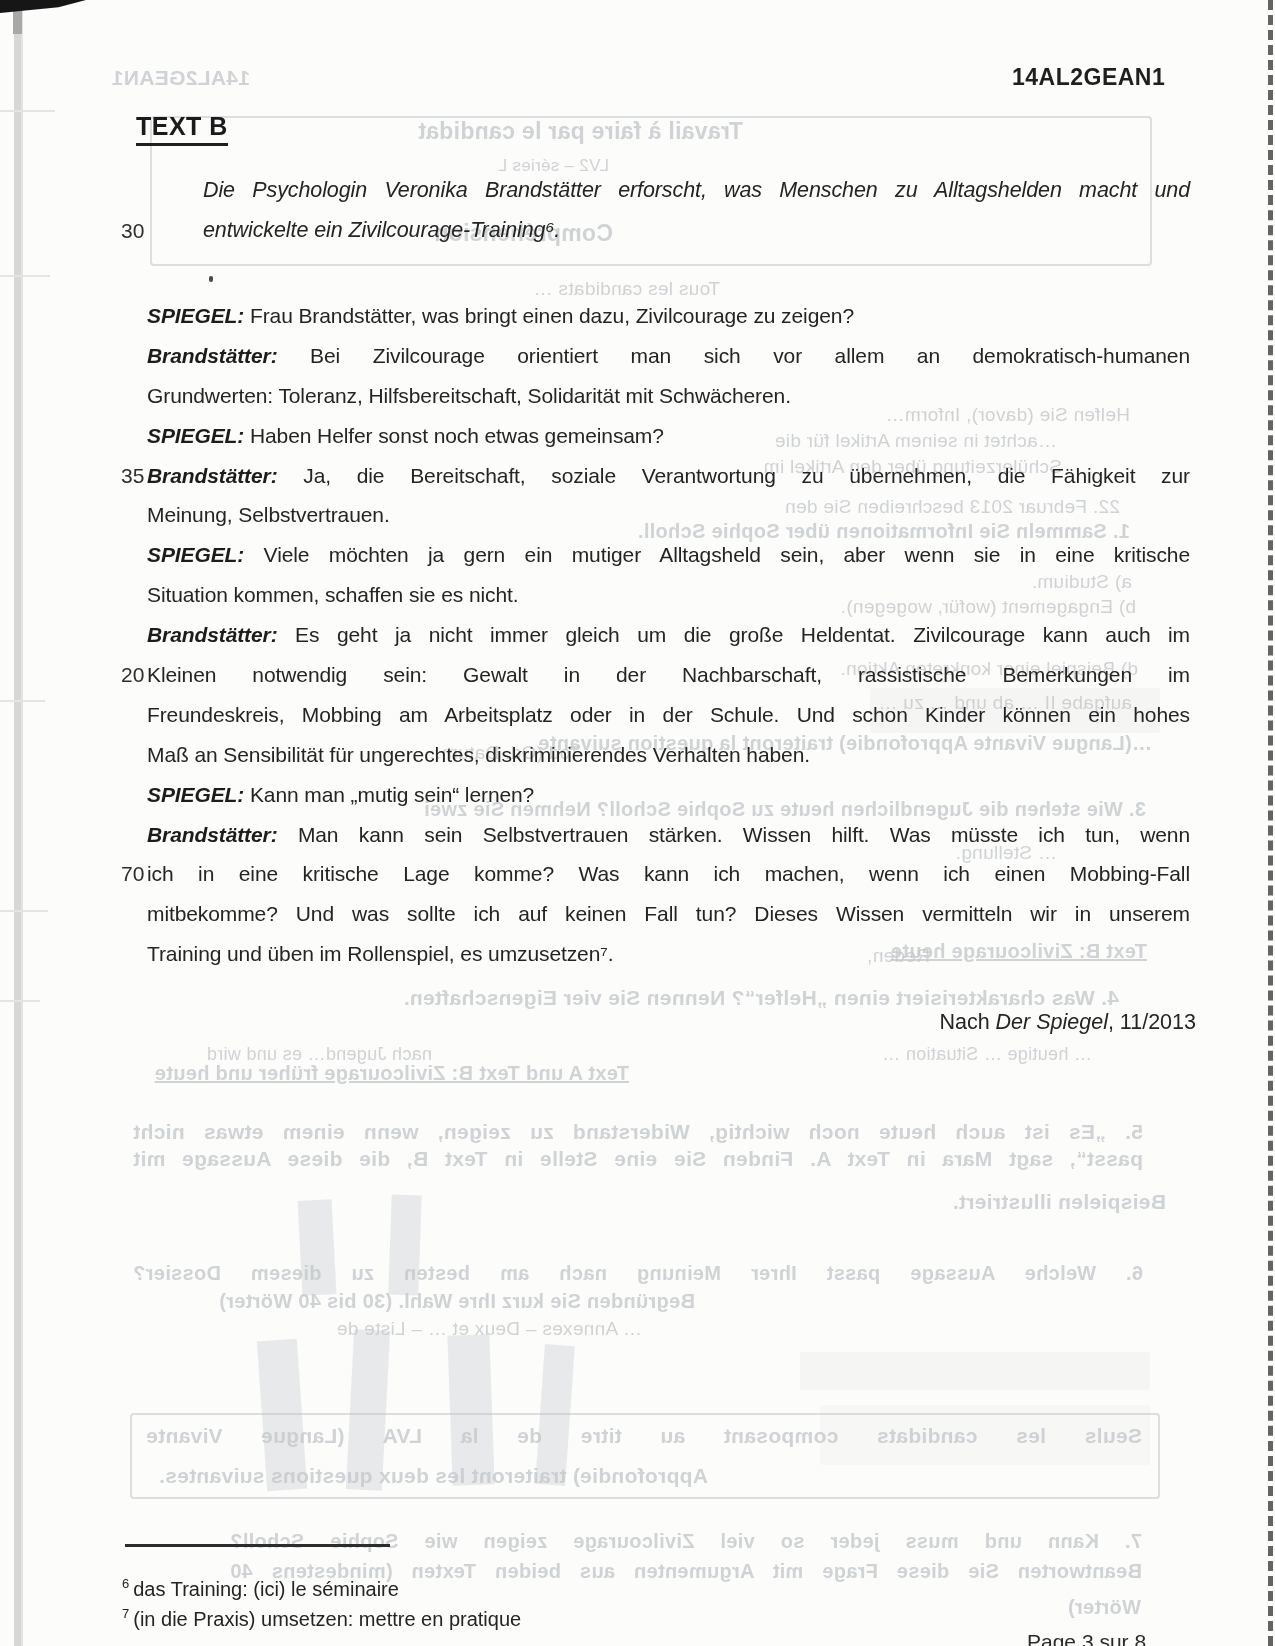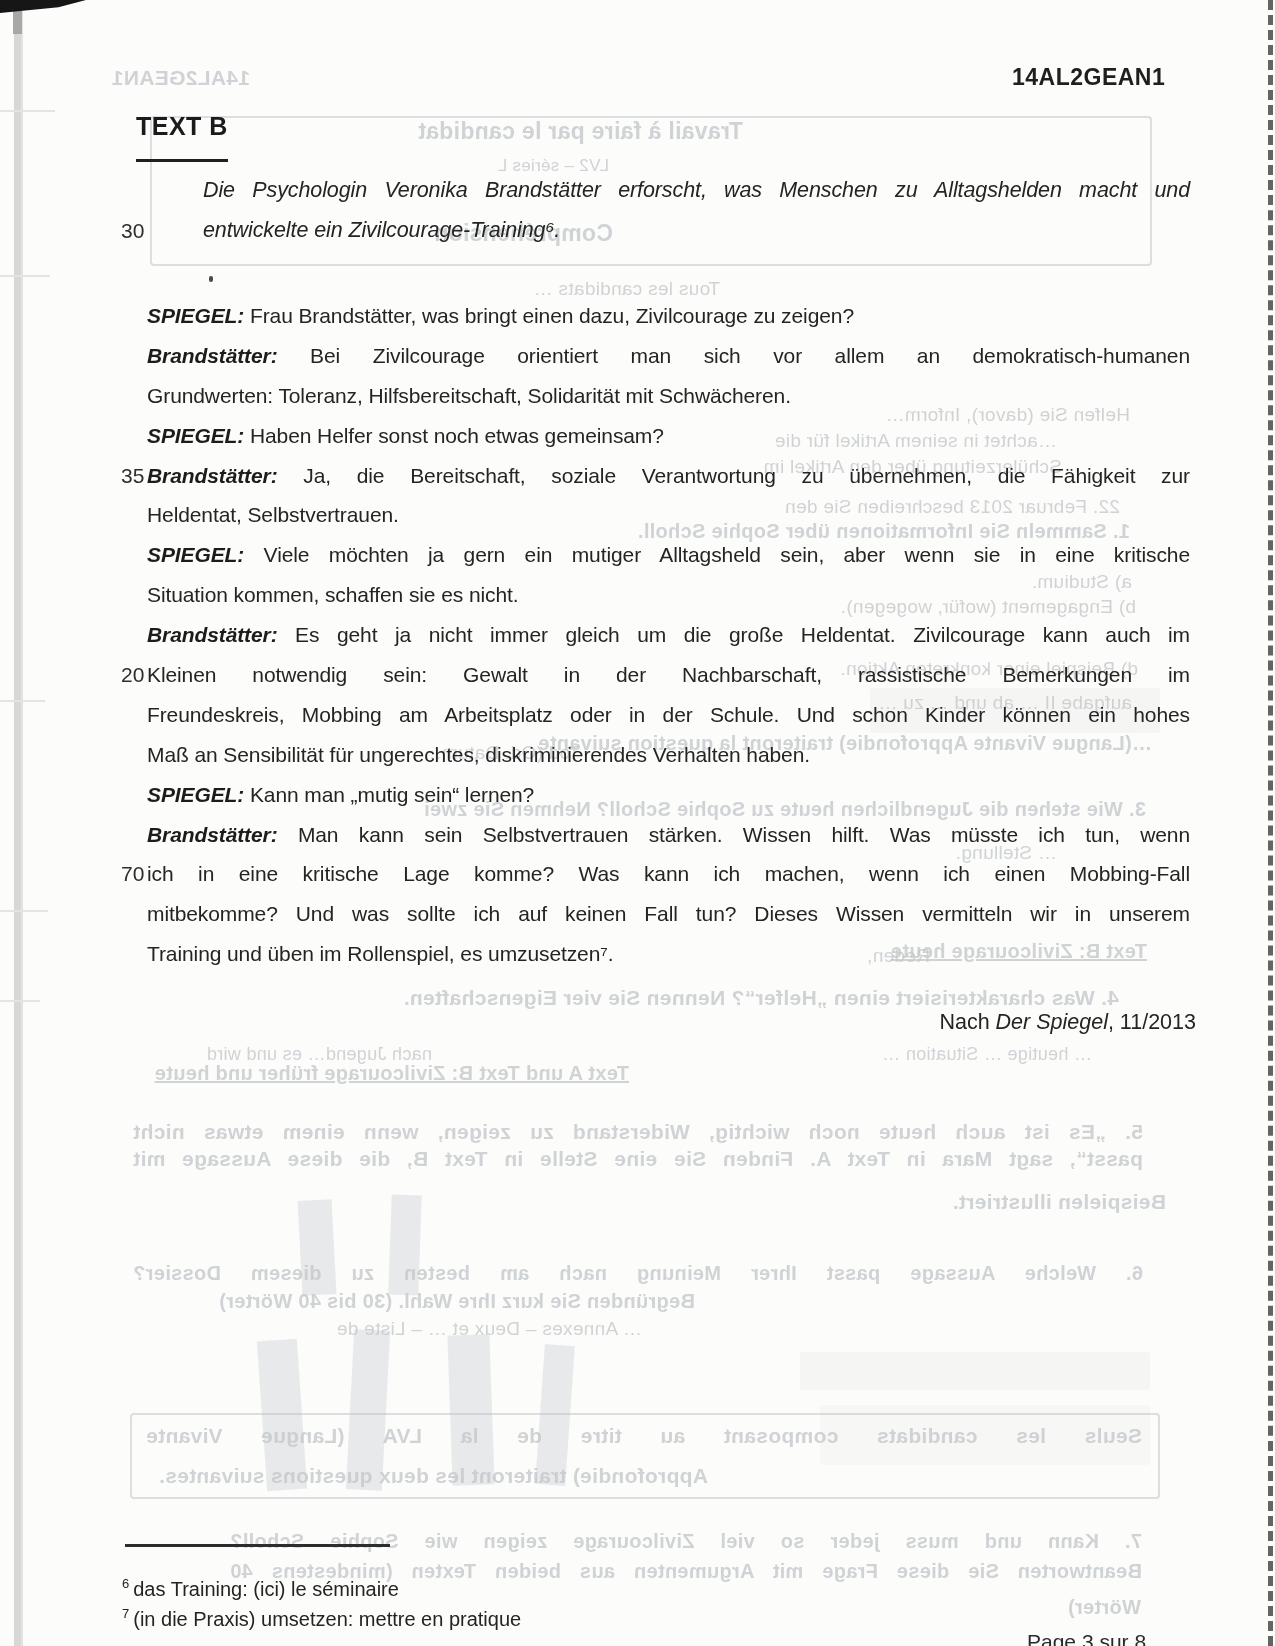--- a/index.html
+++ b/index.html
@@ -24,21 +24,21 @@
   .ghost.gb{font-weight:bold;}
   .ghost.gu{text-decoration:underline;}
   .ghost.gj{text-align:justify;text-align-last:justify;white-space:normal;}
   .ghost-box{position:absolute;z-index:1;border:2px solid rgba(188,193,197,.5);border-radius:4px;}
   .smudge{position:absolute;z-index:0;background:#b9bec2;border-radius:3px;}
   .wbar{position:absolute;z-index:0;background:#ced3d7;opacity:.45;}
   
   .content{position:absolute;left:0;top:0;width:1275px;height:1646px;z-index:2;}
   .exam-code{position:absolute;left:1012px;top:64px;font-size:23px;font-weight:bold;letter-spacing:.5px;color:#1f1f1f;}
   .textb-heading{position:absolute;left:136px;top:112px;font-size:25px;font-weight:bold;
-    letter-spacing:.5px;border-bottom:3px solid #1f1f1f;padding-bottom:18px;color:#1b1b1b;}
+    letter-spacing:.5px;border-bottom:3px solid #1f1f1f;padding-bottom:2px;color:#1b1b1b;}
   .lines-block{position:absolute;left:108px;width:1082px;}
   #intro-block{top:171px;}
   #dialogue-block{top:296px;}
   .bodyline{position:relative;height:39.9px;line-height:39.9px;font-size:21px;color:#242424;}
   .bodyline .lineno{position:absolute;left:13px;top:0;width:40px;font-size:21px;color:#2e2e2e;}
   .bodyline .ltext{margin-left:39px;width:1043px;letter-spacing:-0.1px;}
   .bodyline .ltext.ind{margin-left:95px;width:987px;}
   .bodyline .ltext.jst{text-align:justify;text-align-last:justify;}
   .bodyline .ltext.ital{font-style:italic;font-size:21.5px;}
   .bodyline b{font-weight:bold;color:#1c1c1c;font-style:italic;}
@@ -139,21 +139,21 @@
           <div class="ltext">Grundwerten: Toleranz, Hilfsbereitschaft, Solidarität mit Schwächeren.</div>
         </div>
         <div class="bodyline">
           <div class="ltext"><b>SPIEGEL:</b> Haben Helfer sonst noch etwas gemeinsam?</div>
         </div>
         <div class="bodyline">
           <span class="lineno">35</span>
           <div class="ltext jst"><b>Brandstätter:</b> Ja, die Bereitschaft, soziale Verantwortung zu übernehmen, die Fähigkeit zur</div>
         </div>
         <div class="bodyline">
-          <div class="ltext">Heldentat, Selbstvertrauen.</div>
+          <div class="ltext">Meinung, Selbstvertrauen.</div>
         </div>
         <div class="bodyline">
           <div class="ltext jst"><b>SPIEGEL:</b> Viele möchten ja gern ein mutiger Alltagsheld sein, aber wenn sie in eine kritische</div>
         </div>
         <div class="bodyline">
           <div class="ltext">Situation kommen, schaffen sie es nicht.</div>
         </div>
         <div class="bodyline">
           <div class="ltext jst"><b>Brandstätter:</b> Es geht ja nicht immer gleich um die große Heldentat. Zivilcourage kann auch im</div>
         </div>

